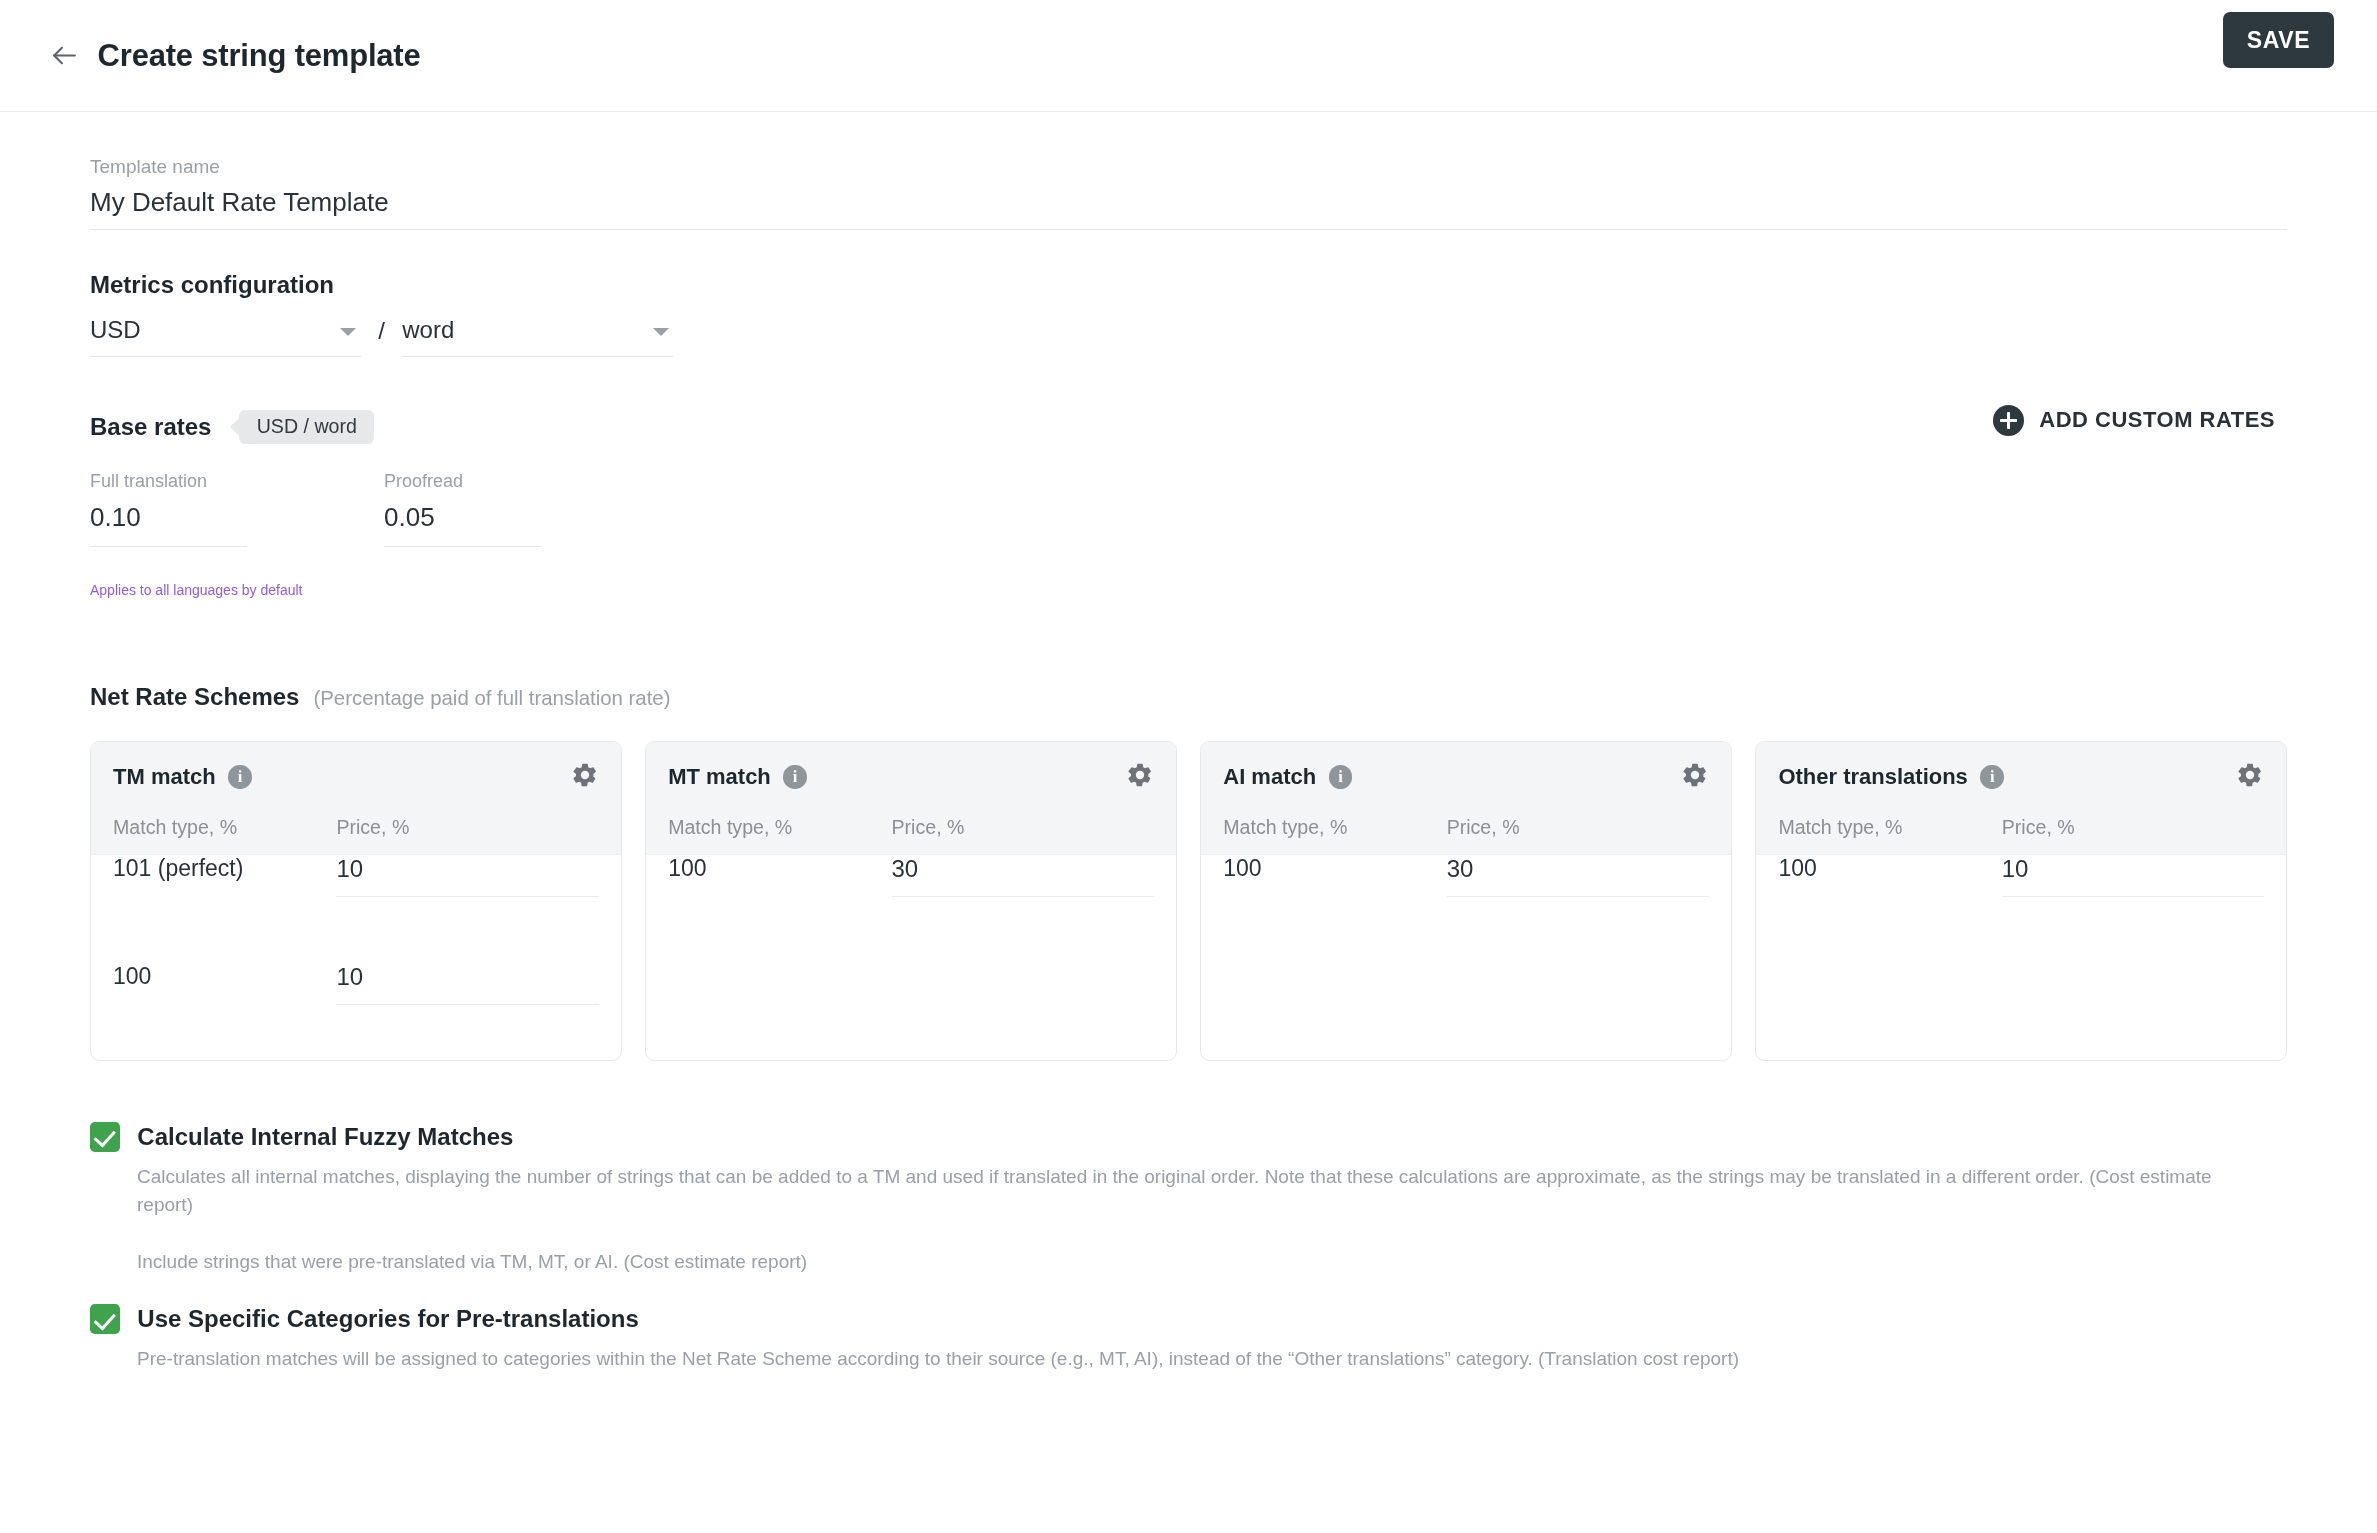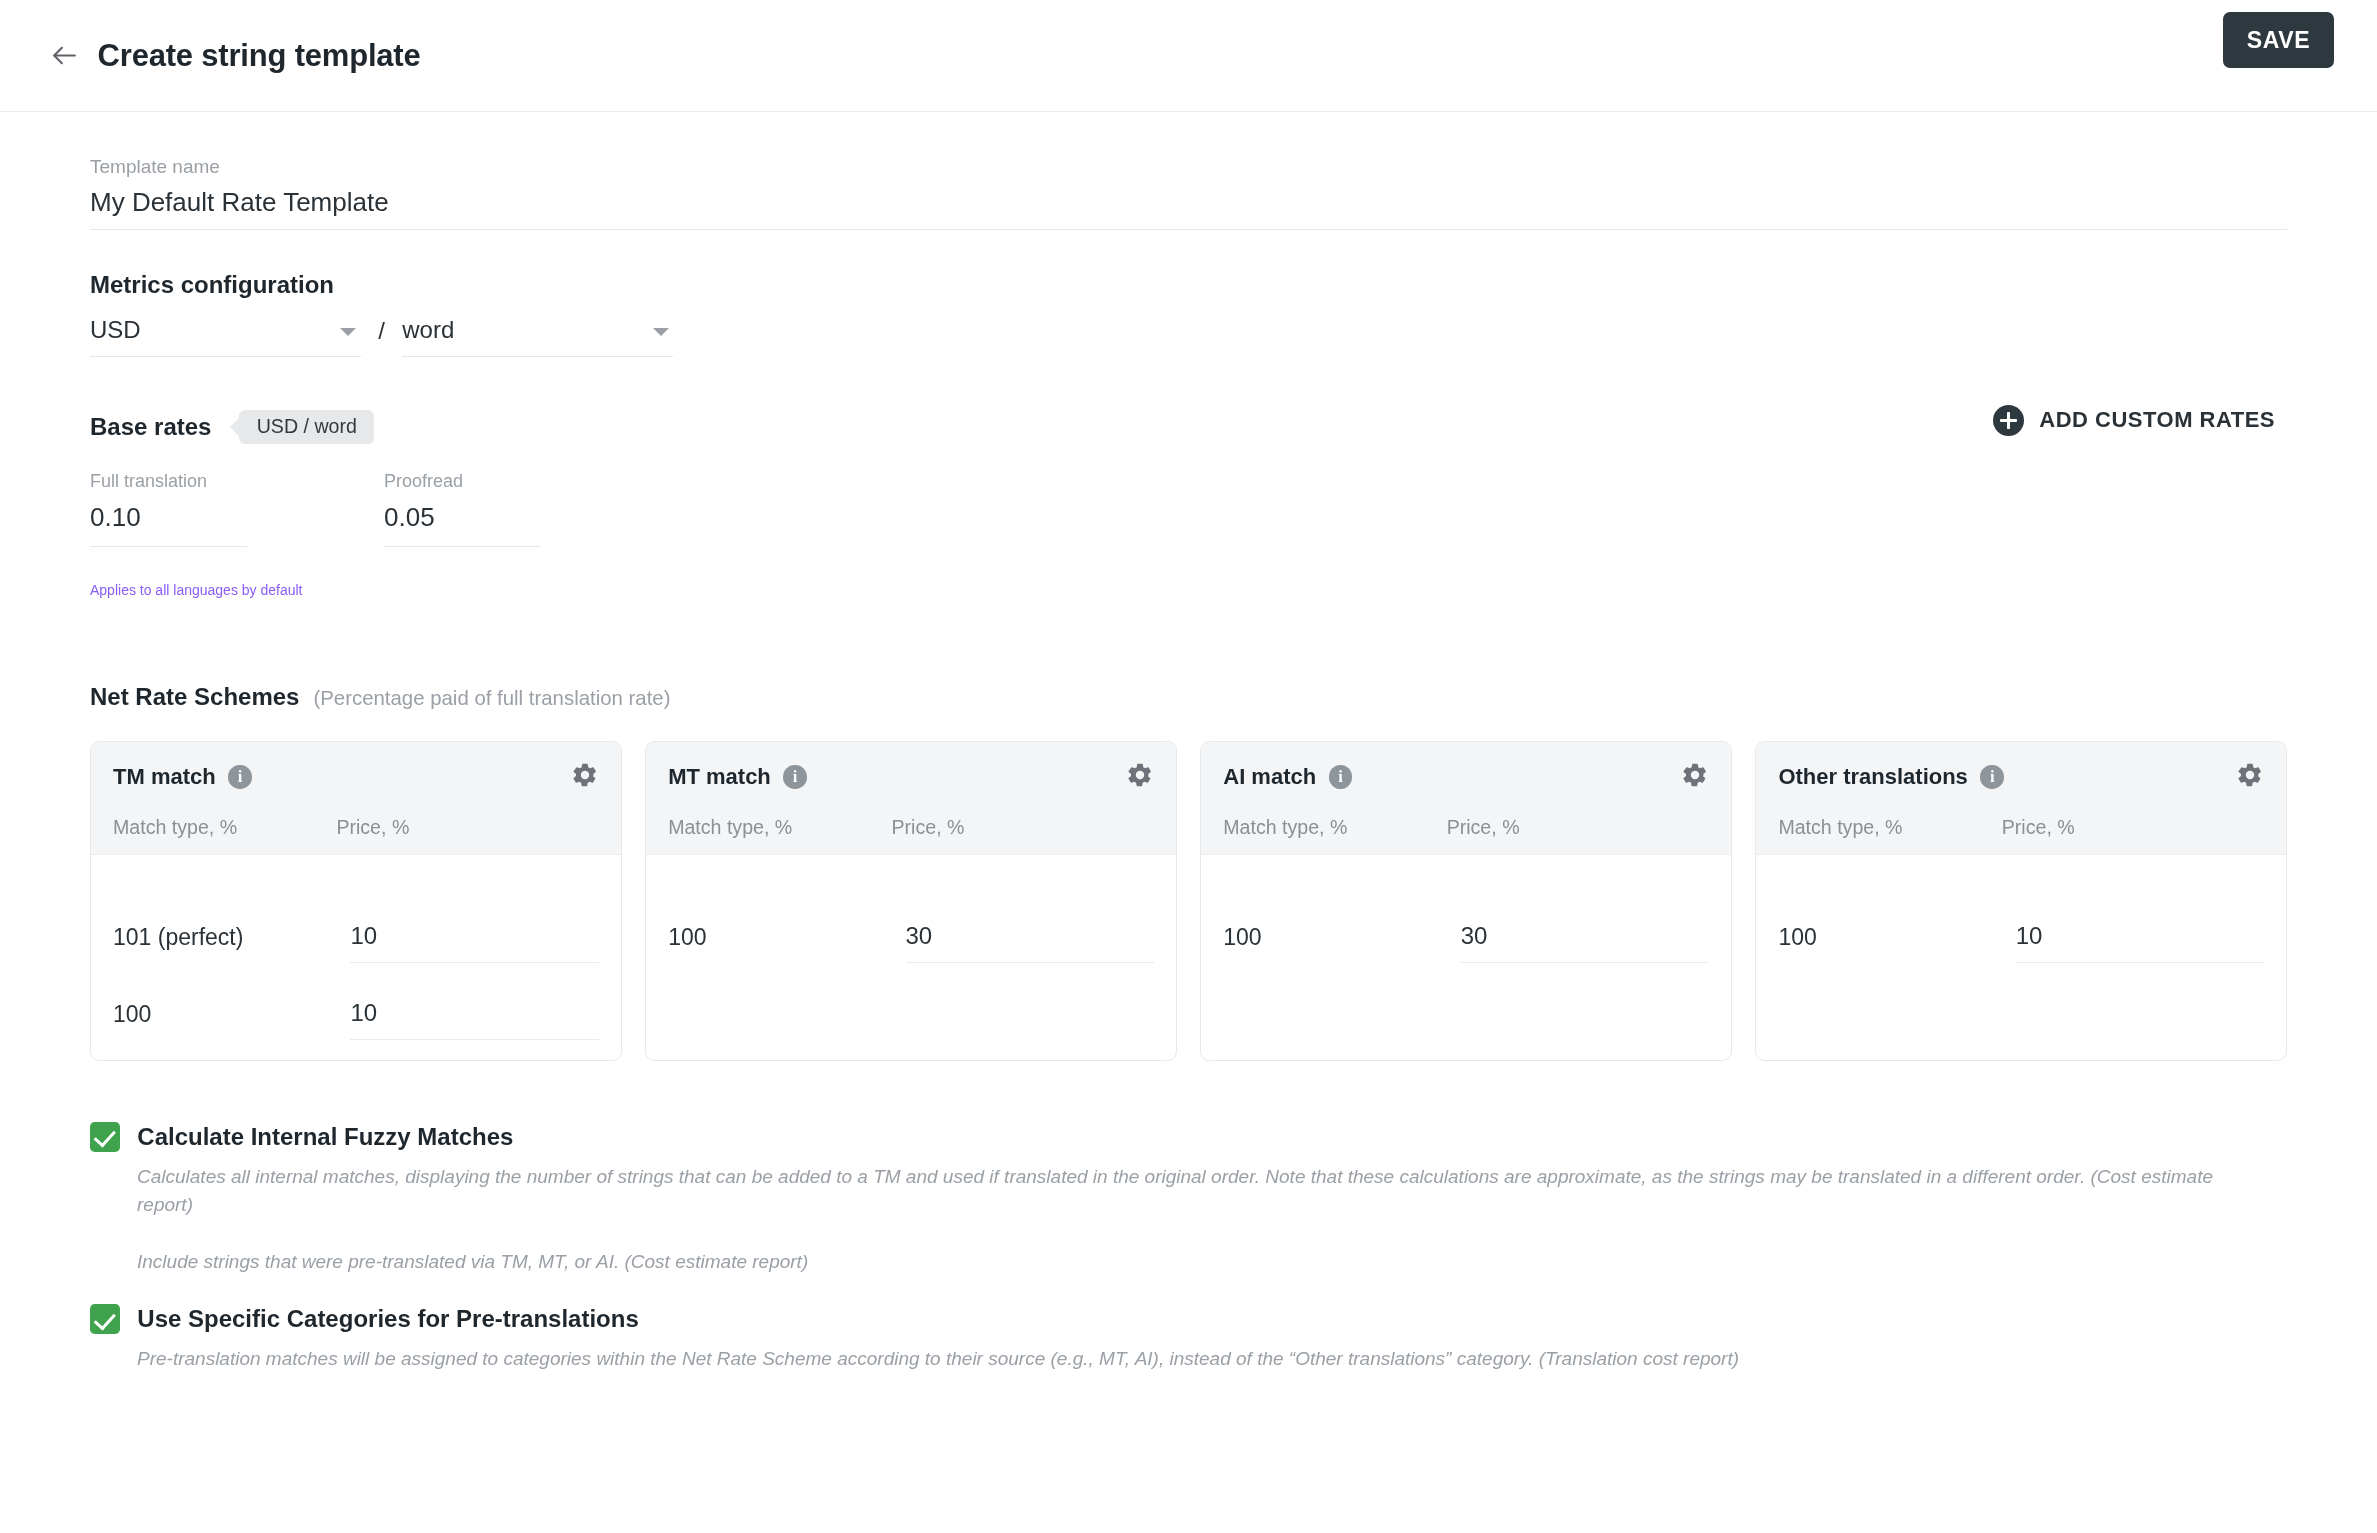--- a/index.html
+++ b/index.html
@@ -245,23 +245,22 @@
     margin-top: 22px;
   }
   .col-head {
     font-size: 19.6px;
     color: #8a9096;
   }
   .col-a { width: 46%; }
   .card-body { padding: 0 22px; }
   .card-row {
     display: flex;
-    align-items: flex-end;
+    align-items: flex-start;
     height: 77px;
-    gap: 14px;
   }
   .cell-match {
     width: 46%;
     font-size: 23px;
     color: #2b3237;
     padding-bottom: 12.6px;
   }
   .cell-price {
     flex: 1;
     font-size: 24px;
@@ -297,21 +296,20 @@
     font-size: 24px;
     font-weight: bold;
     color: #1f272e;
   }
   .option-desc {
     margin: 11px 0 0 47px;
     font-size: 19px;
     line-height: 1.5;
     color: #9aa0a6;
     max-width: 2119px;
-    font-style: italic;
   }
   .option + .option { margin-top: 28px; }
 </style>
 </head>
 <body>
 
 <div class="appbar">
   <div class="back-btn">
     <span>
       <svg width="31" height="31" viewBox="0 0 24 24" fill="none" stroke="#5f6368" stroke-width="1.6" stroke-linecap="round" stroke-linejoin="round" aria-hidden="true">

